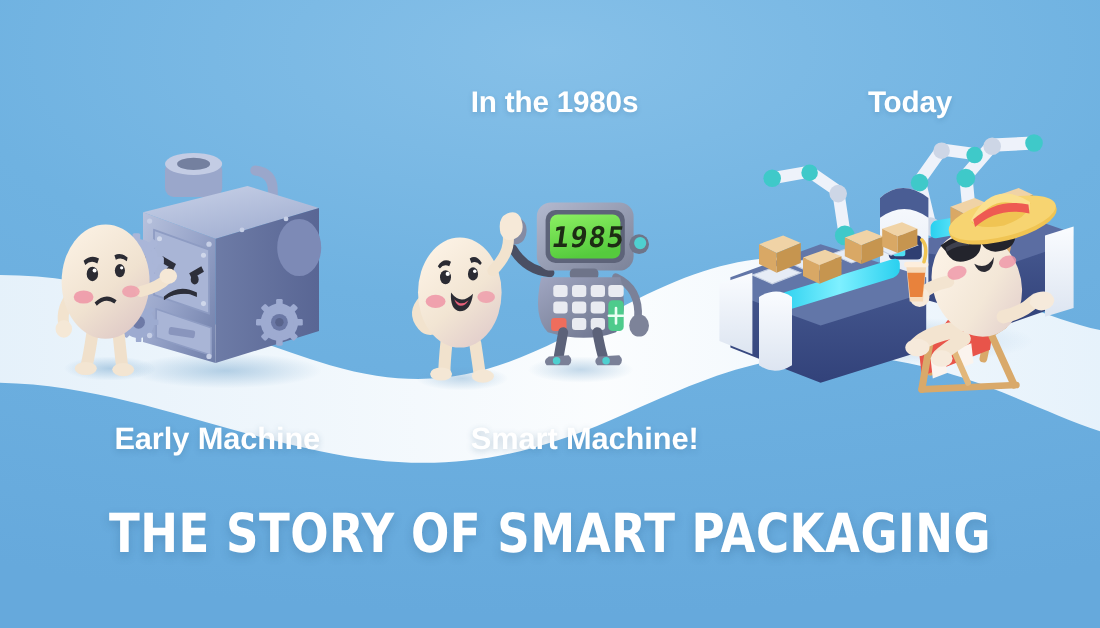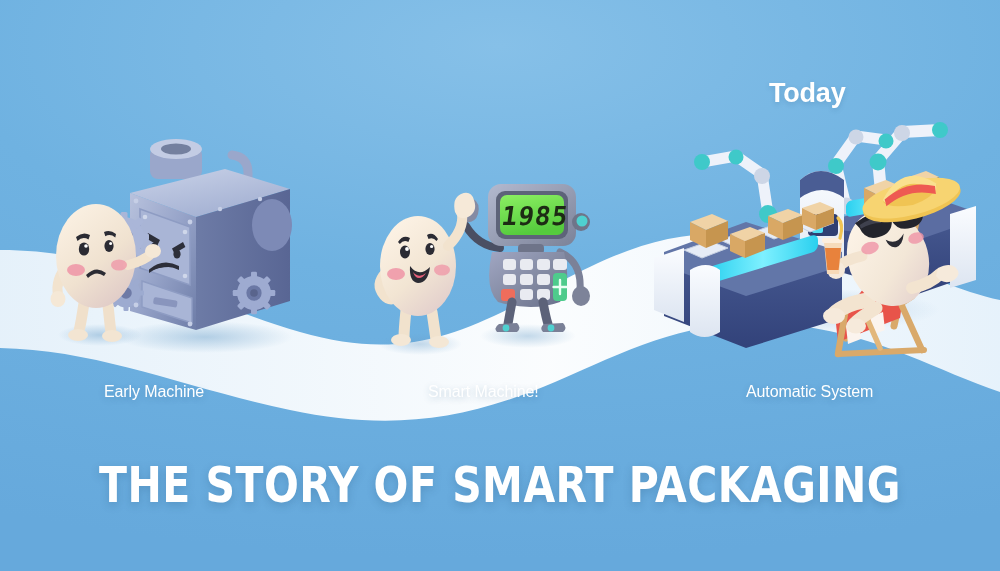--- a/index.html
+++ b/index.html
@@ -22,25 +22,25 @@
 
   
   .era-label {
     position:absolute; top:78px;
     font-size:27px; font-weight:bold; color:#ffffff;
     letter-spacing:-0.2px; white-space:nowrap;
     text-shadow:0 2px 5px rgba(40,90,130,.22);
   }
   .era-1 { left:101px; }
   .era-2 { left:428px; }
-  .era-3 { left:769px; }
+  .era-3 { left:789px; }
 
   .cap-label {
     position:absolute; top:383px;
-    font-size:16px; font-weight:normal; color:#ffffff;
+    font-size:28px; font-weight:bold; color:#ffffff;
     letter-spacing:-0.1px; white-space:nowrap;
     text-shadow:0 2px 6px rgba(40,90,130,.25);
   }
   .cap-1 { left:104px; }
   .cap-2 { left:428px; }
   .cap-3 { left:746px; }
 
   
   .main-title {
     position:absolute; left:0; right:0; top:457px;
@@ -537,21 +537,21 @@
             <ellipse cx="262" cy="89" rx="50" ry="17" fill="#f7d471"></ellipse>
             <path d="M234,86 q28,-34 56,-4 q-4,12 -28,14 q-24,-2 -28,-10 Z" fill="#f0c453"></path>
             <path d="M234,84 q28,-32 56,-3 l-2,7 q-26,-26 -52,0 Z" fill="#fae08f"></path>
             <path d="M236,84 q26,-14 52,-1 l-1,8 q-26,-13 -51,0 Z" fill="#ee5a52"></path>
           </g>
         </g>
       </g>
     </svg>
   </div>
 
+  <div class="era-label era-2">In the 1980s</div>
   <div class="era-label era-3">Today</div>
 
   <div class="cap-label cap-1">Early Machine</div>
   <div class="cap-label cap-2">Smart Machine!</div>
-  <div class="cap-label cap-3">Automatic System</div>
 
   <div class="main-title">THE STORY OF SMART PACKAGING</div>
 
 </div>
 
 </body></html>

